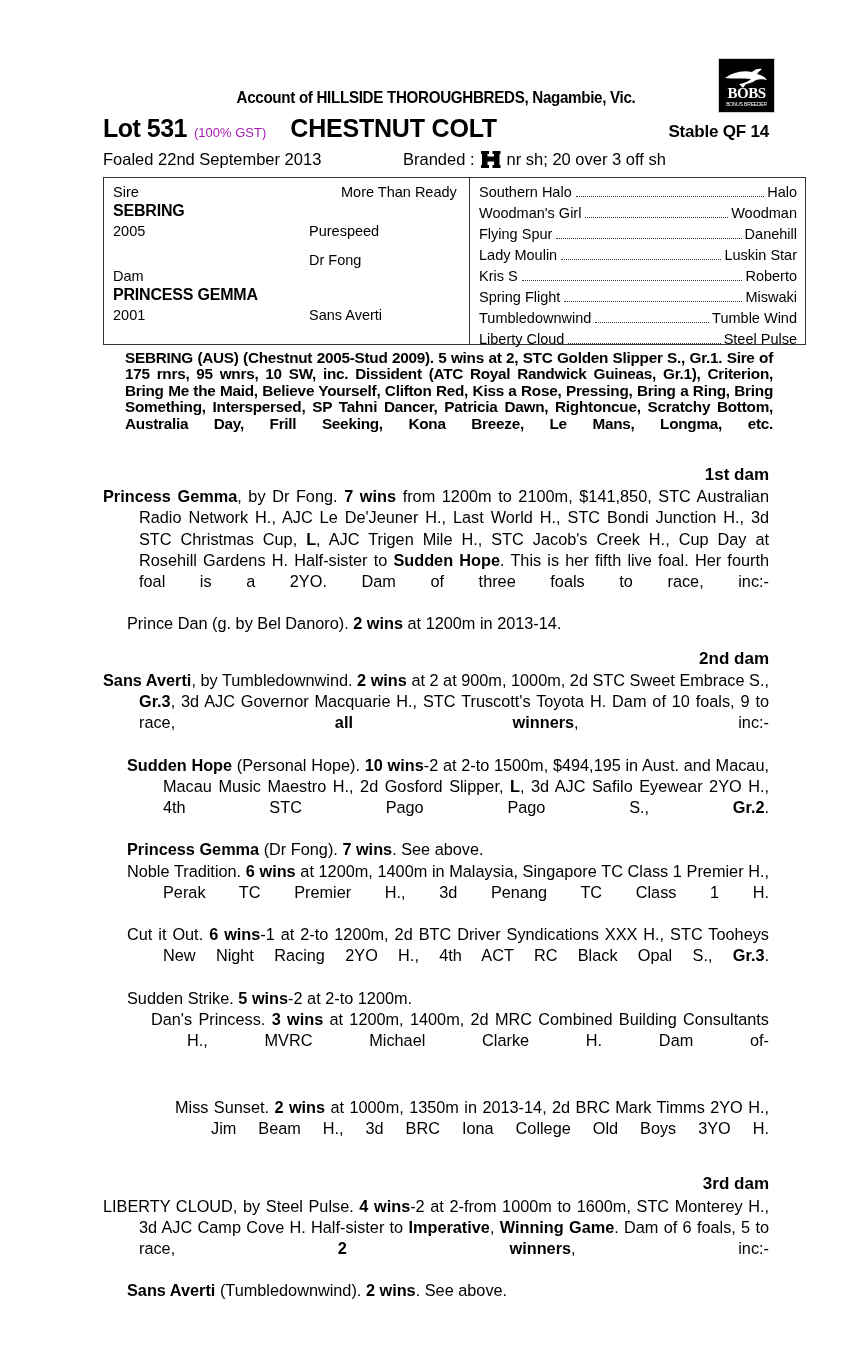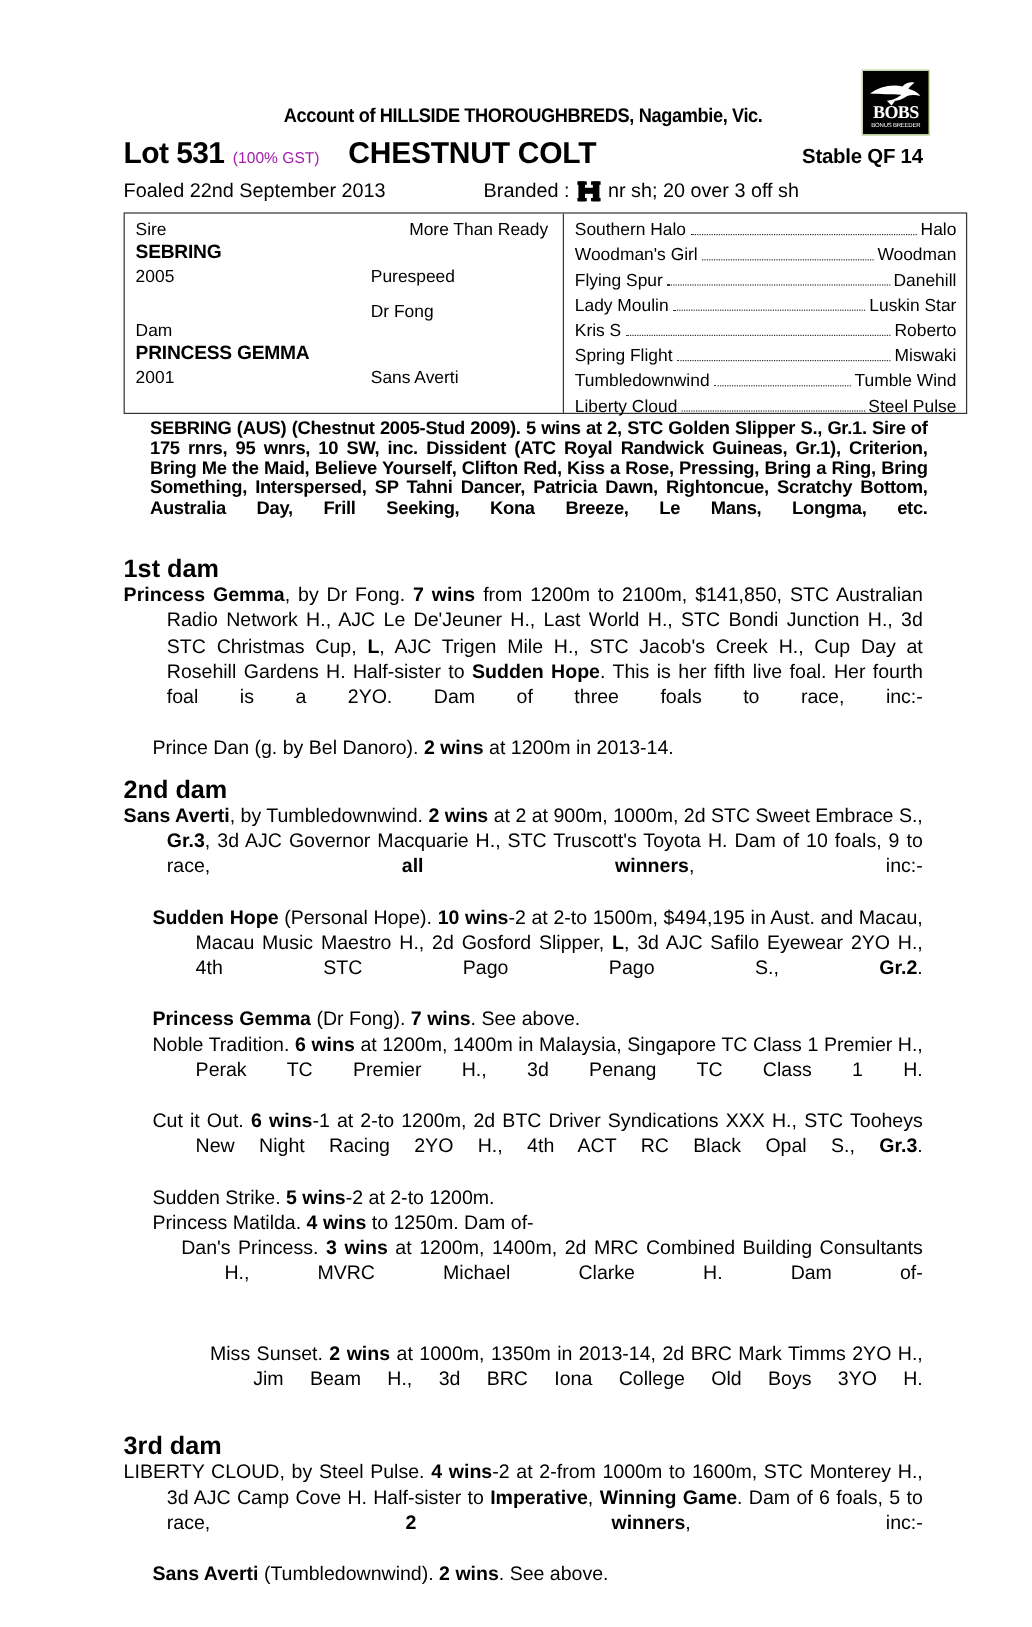--- a/index.html
+++ b/index.html
@@ -166,22 +166,23 @@
   
   .prose {
     position: absolute;
     left: 103px;
     width: 666px;
     font-size: 16.3px;
     line-height: 21.2px;
   }
   .dam-head {
     font-weight: bold;
-    font-size: 21px;
+    font-size: 17px;
     margin-bottom: 1px;
+    text-align: right;
   }
   .entry {
     text-align: justify;
     text-justify: inter-word;
     margin-bottom: 0;
   }
   .entry::after { content:""; display:inline-block; width:100%; }
   .entry.nojust { text-align: left; }
   .entry.nojust::after { content: none; }
   .ind-0 { margin-left: 0; text-indent: 0; padding-left: 36px; text-indent: -36px; }
@@ -297,21 +298,20 @@
       <div class="entry ind-0"><b>Princess Gemma</b>, by Dr Fong. <b>7 wins</b> from 1200m to 2100m, $141,850, STC Australian Radio Network H., AJC Le De'Jeuner H., Last World H., STC Bondi Junction H., 3d STC Christmas Cup, <b>L</b>, AJC Trigen Mile H., STC Jacob's Creek H., Cup Day at Rosehill Gardens H. Half-sister to <b>Sudden Hope</b>. This is her fifth live foal. Her fourth foal is a 2YO. Dam of three foals to race, inc:-</div>
       <div class="entry ind-1 nojust">Prince Dan (g. by Bel Danoro). <b>2 wins</b> at 1200m in 2013-14.</div>
       <div class="gap"></div>
       <div class="dam-head">2nd dam</div>
       <div class="entry ind-0"><b>Sans Averti</b>, by Tumbledownwind. <b>2 wins</b> at 2 at 900m, 1000m, 2d STC Sweet Embrace S., <b>Gr.3</b>, 3d AJC Governor Macquarie H., STC Truscott's Toyota H. Dam of 10 foals, 9 to race, <b>all winners</b>, inc:-</div>
       <div class="entry ind-1"><b>Sudden Hope</b> (Personal Hope). <b>10 wins</b>-2 at 2-to 1500m, $494,195 in Aust. and Macau, Macau Music Maestro H., 2d Gosford Slipper, <b>L</b>, 3d AJC Safilo Eyewear 2YO H., 4th STC Pago Pago S., <b>Gr.2</b>.</div>
       <div class="entry ind-1 nojust"><b>Princess Gemma</b> (Dr Fong). <b>7 wins</b>. See above.</div>
       <div class="entry ind-1">Noble Tradition. <b>6 wins</b> at 1200m, 1400m in Malaysia, Singapore TC Class 1 Premier H., Perak TC Premier H., 3d Penang TC Class 1 H.</div>
       <div class="entry ind-1">Cut it Out. <b>6 wins</b>-1 at 2-to 1200m, 2d BTC Driver Syndications XXX H., STC Tooheys New Night Racing 2YO H., 4th ACT RC Black Opal S., <b>Gr.3</b>.</div>
       <div class="entry ind-1 nojust">Sudden Strike. <b>5 wins</b>-2 at 2-to 1200m.</div>
-      <div class="entry ind-1 nojust">Princess Matilda. <b>4 wins</b> to 1250m. Dam of-</div>
       <div class="entry ind-2">Dan's Princess. <b>3 wins</b> at 1200m, 1400m, 2d MRC Combined Building Consultants H., MVRC Michael Clarke H. Dam of-</div>
       <div class="entry ind-3">Miss Sunset. <b>2 wins</b> at 1000m, 1350m in 2013-14, 2d BRC Mark Timms 2YO H., Jim Beam H., 3d BRC Iona College Old Boys 3YO H.</div>
       <div class="gap"></div>
       <div class="dam-head">3rd dam</div>
       <div class="entry ind-0">LIBERTY CLOUD, by Steel Pulse. <b>4 wins</b>-2 at 2-from 1000m to 1600m, STC Monterey H., 3d AJC Camp Cove H. Half-sister to <b>Imperative</b>, <b>Winning Game</b>. Dam of 6 foals, 5 to race, <b>2 winners</b>, inc:-</div>
       <div class="entry ind-1 nojust"><b>Sans Averti</b> (Tumbledownwind). <b>2 wins</b>. See above.</div>
     </div>
 
 </div>
 

